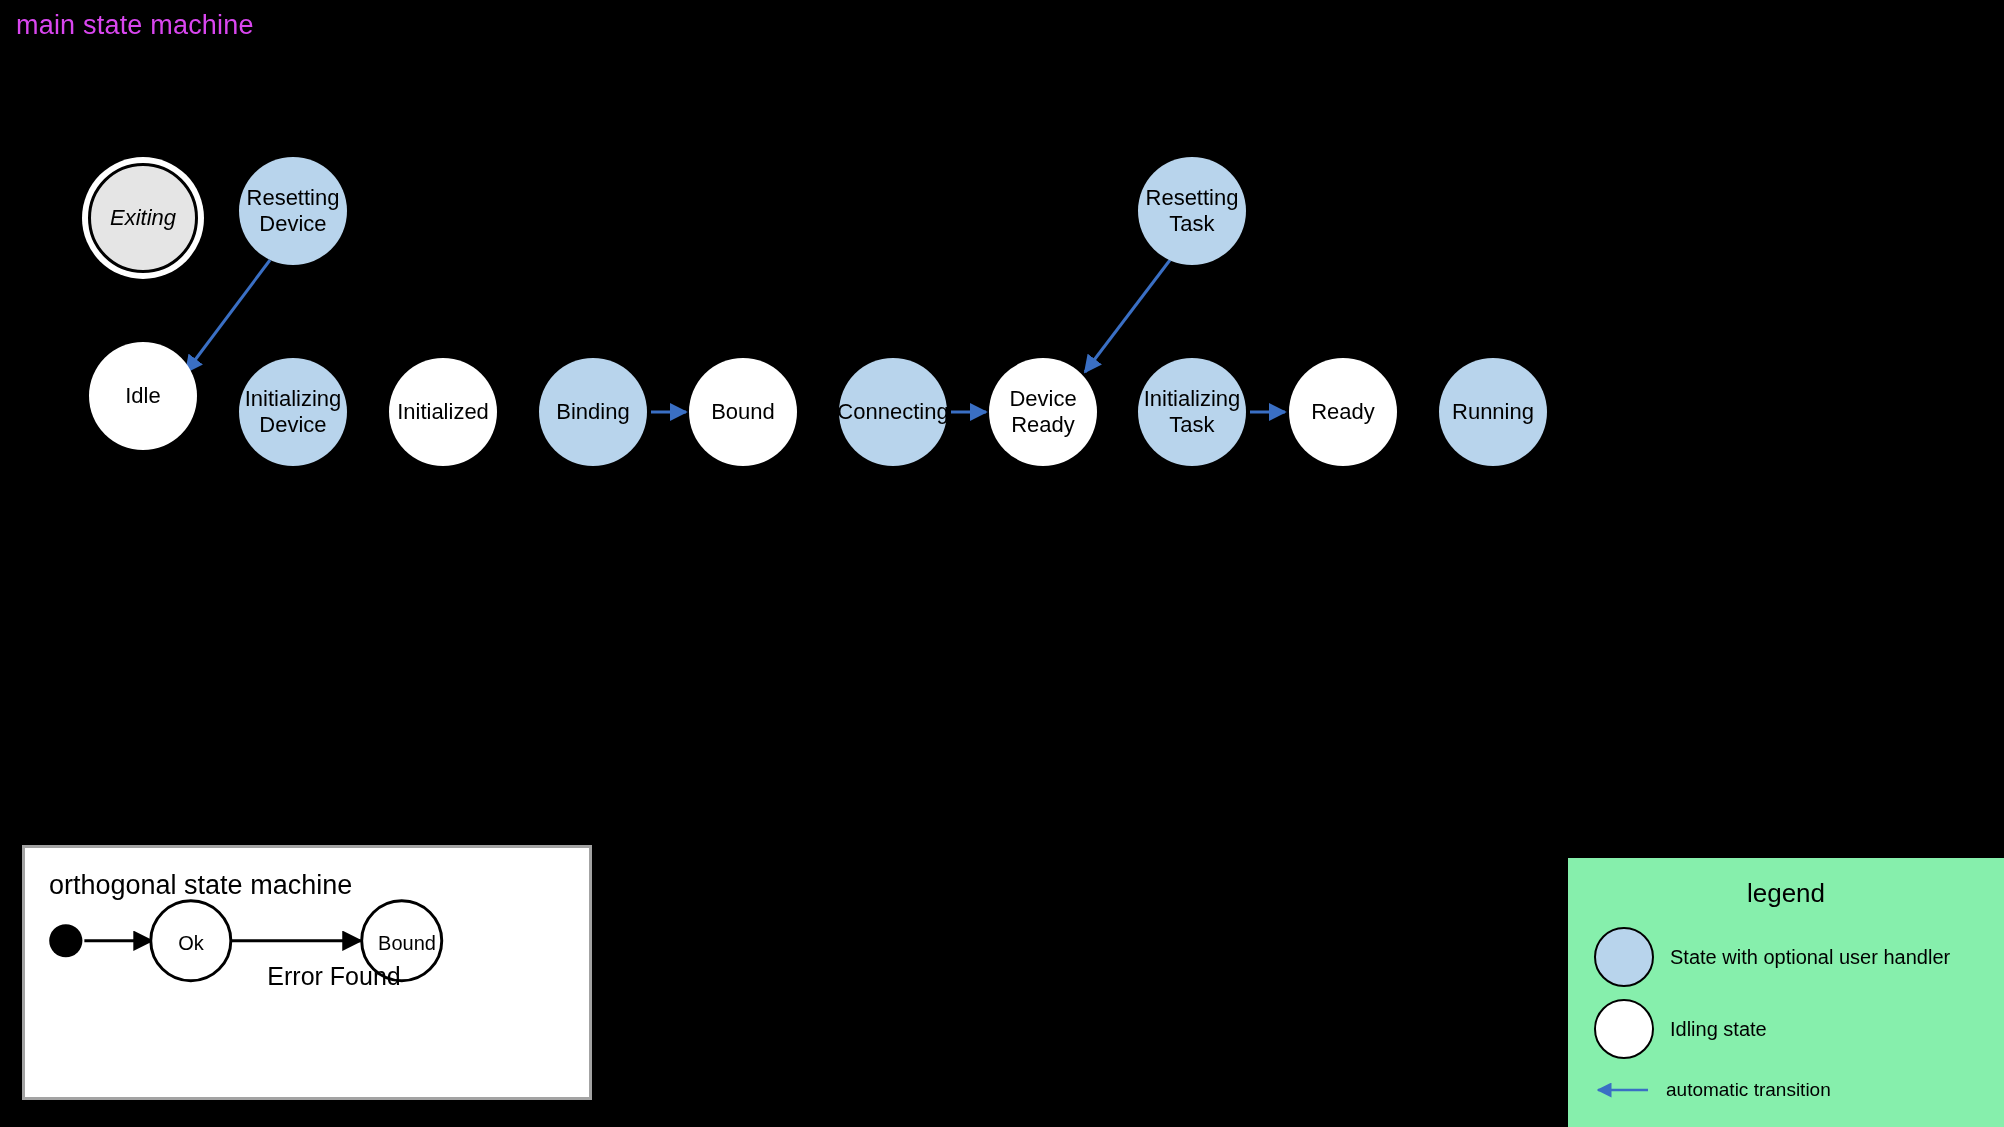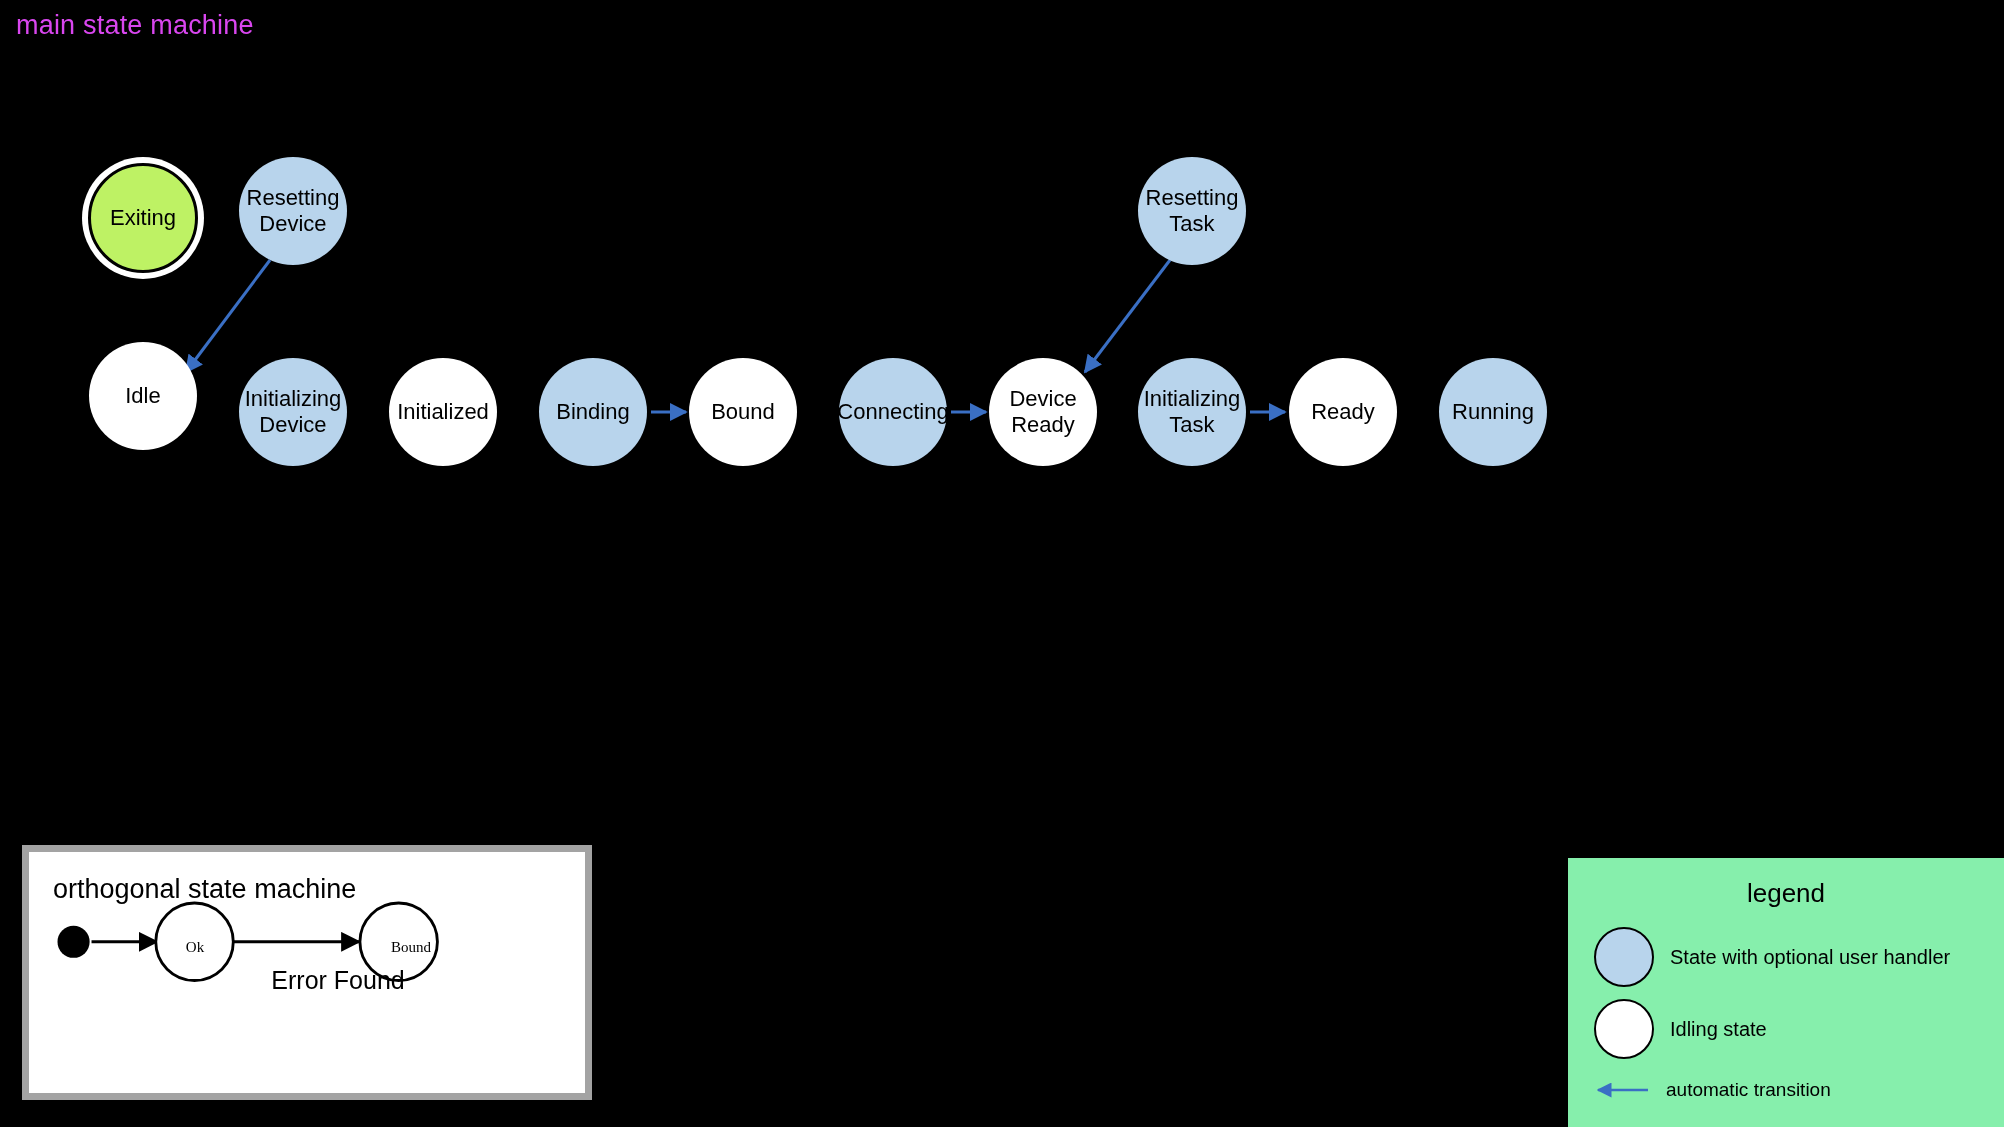--- a/index.html
+++ b/index.html
@@ -52,58 +52,59 @@
   
   .node.final {
     background: #ffffff;
     padding: 0;
   }
   .node.final .ring-inner {
     position: absolute;
     inset: 6px;
     border-radius: 50%;
     border: 3px solid #000000;
-    background: #bef264;
+    background: #e5e5e5;
     display: flex;
     align-items: center;
     justify-content: center;
+    font-style: italic;
   }
 
   
   .ortho-panel {
     position: absolute;
     left: 22px;
     top: 845px;
     width: 570px;
     height: 255px;
     background: #ffffff;
-    border: 7px solid #a3a3a3;
+    border: 3px solid #a3a3a3;
     box-sizing: border-box;
   }
   .ortho-title {
     position: absolute;
     left: 24px;
     top: 22px;
     font-size: 27px;
     color: #000000;
     font-family: "Liberation Sans", sans-serif;
     white-space: nowrap;
   }
   .ortho-svg {
     position: absolute;
     left: 0;
     top: 0;
     width: 100%;
     height: 100%;
   }
   .ortho-node-label {
     position: absolute;
-    font-size: 15px;
-    color: #000000;
-    font-family: Liberation Serif, serif;
+    font-size: 20px;
+    color: #000000;
+    font-family: Liberation Sans, sans-serif;
     white-space: nowrap;
     transform: translate(-50%, -50%);
   }
   .ortho-edge-label {
     position: absolute;
     font-size: 25px;
     color: #000000;
     font-family: "Liberation Sans", sans-serif;
     white-space: nowrap;
     transform: translate(-50%, -50%);

